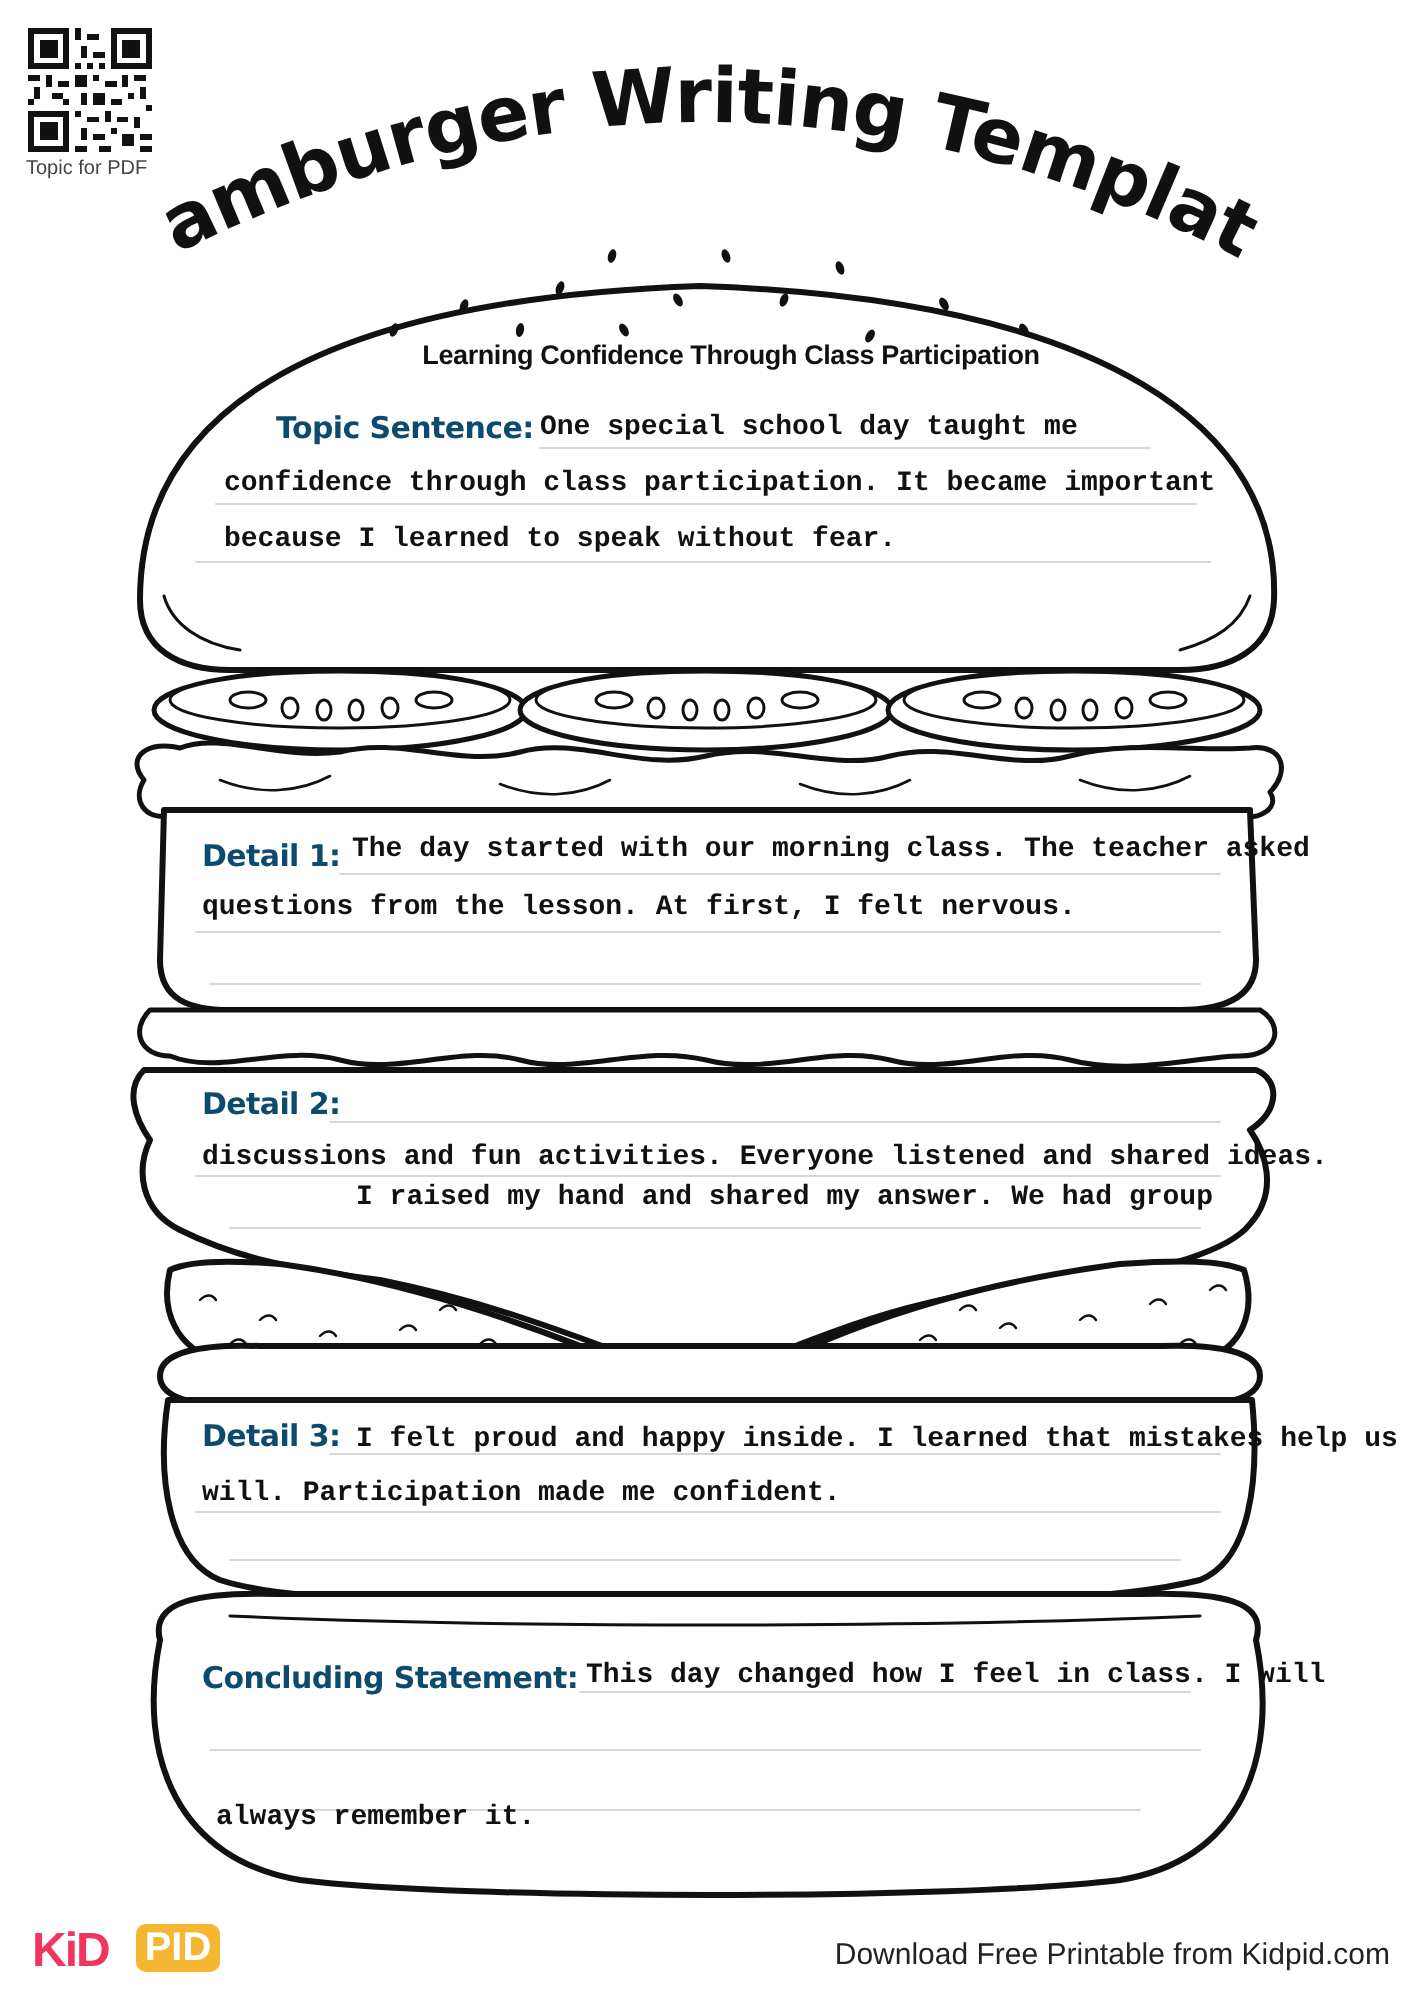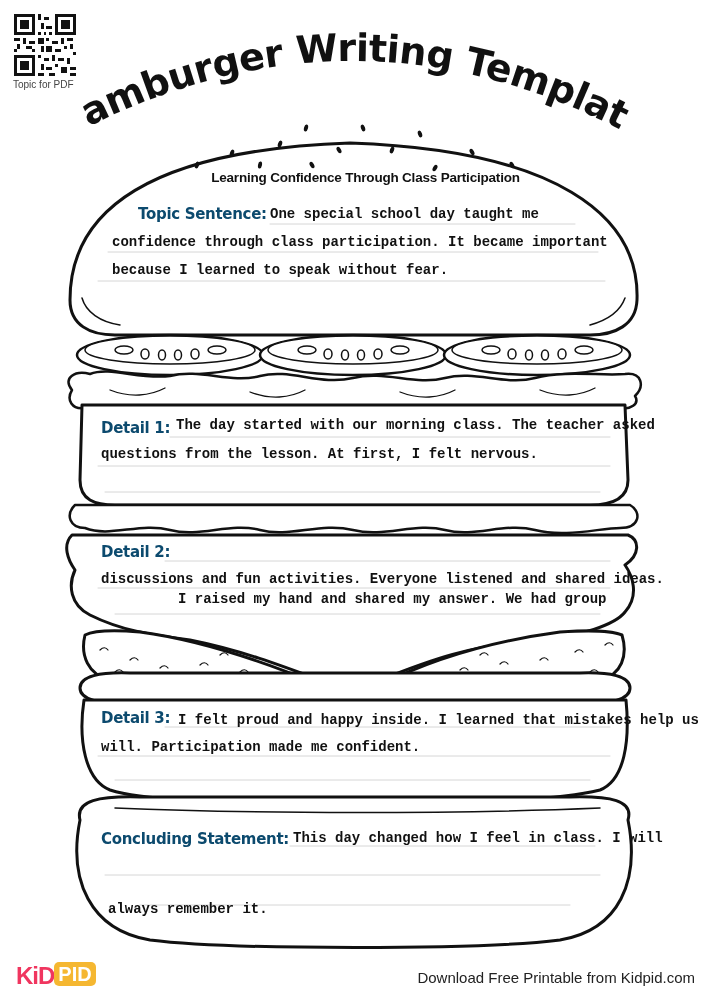--- a/index.html
+++ b/index.html
@@ -12,21 +12,21 @@
   .title-svg { position: absolute; left: 0; top: 0; width: 707px; height: 160px; }
 
   .art { position: absolute; left: 0; top: 0; width: 707px; height: 1000px; }
 
   .txt { position: absolute; font-family: Liberation Mono, monospace; font-weight: bold; font-size: 14px; color: #111; white-space: nowrap; }
   .label { position: absolute; font-family: "DejaVu Sans", sans-serif; font-weight: bold; font-size: 15px; color: #0c4a6e; white-space: nowrap; letter-spacing: -0.3px; }
   .heading { position: absolute; font-family: "Liberation Sans", sans-serif; font-weight: bold; font-size: 13.5px; left: 12px; width: 707px; top: 170px; text-align: center; letter-spacing: -0.2px; }
 
   .footer-logo { position: absolute; left: 16px; top: 962px; height: 26px; display: flex; align-items: flex-start; }
   .logo-kid { font-family: "Liberation Sans", sans-serif; font-weight: bold; font-size: 24px; color: #f0365f; letter-spacing: -1px; }
-  .logo-pid { font-family: "Liberation Sans", sans-serif; font-weight: bold; font-size: 20px; color: #ffffff; background: #f5b731; border-radius: 5px; padding: 0 4px; margin-left: 0; line-height: 24px; }
+  .logo-pid { font-family: "Liberation Sans", sans-serif; font-weight: bold; font-size: 20px; color: #ffffff; background: #f5b731; border-radius: 5px; padding: 0 4px; margin-left: 14px; line-height: 24px; }
   .footer-text { position: absolute; right: 12px; top: 969px; font-family: "Liberation Sans", sans-serif; font-size: 15px; color: #222; margin-left: 36px; }
 </style>
 </head>
 <body>
 
 <svg class="qr" viewBox="0 0 21 21" shape-rendering="crispEdges">
   <rect x="0" y="0" width="21" height="21" fill="#fff"></rect>
   <g fill="#111">
     <rect x="0" y="0" width="7" height="1"></rect>
       <rect x="0" y="6" width="7" height="1"></rect>

